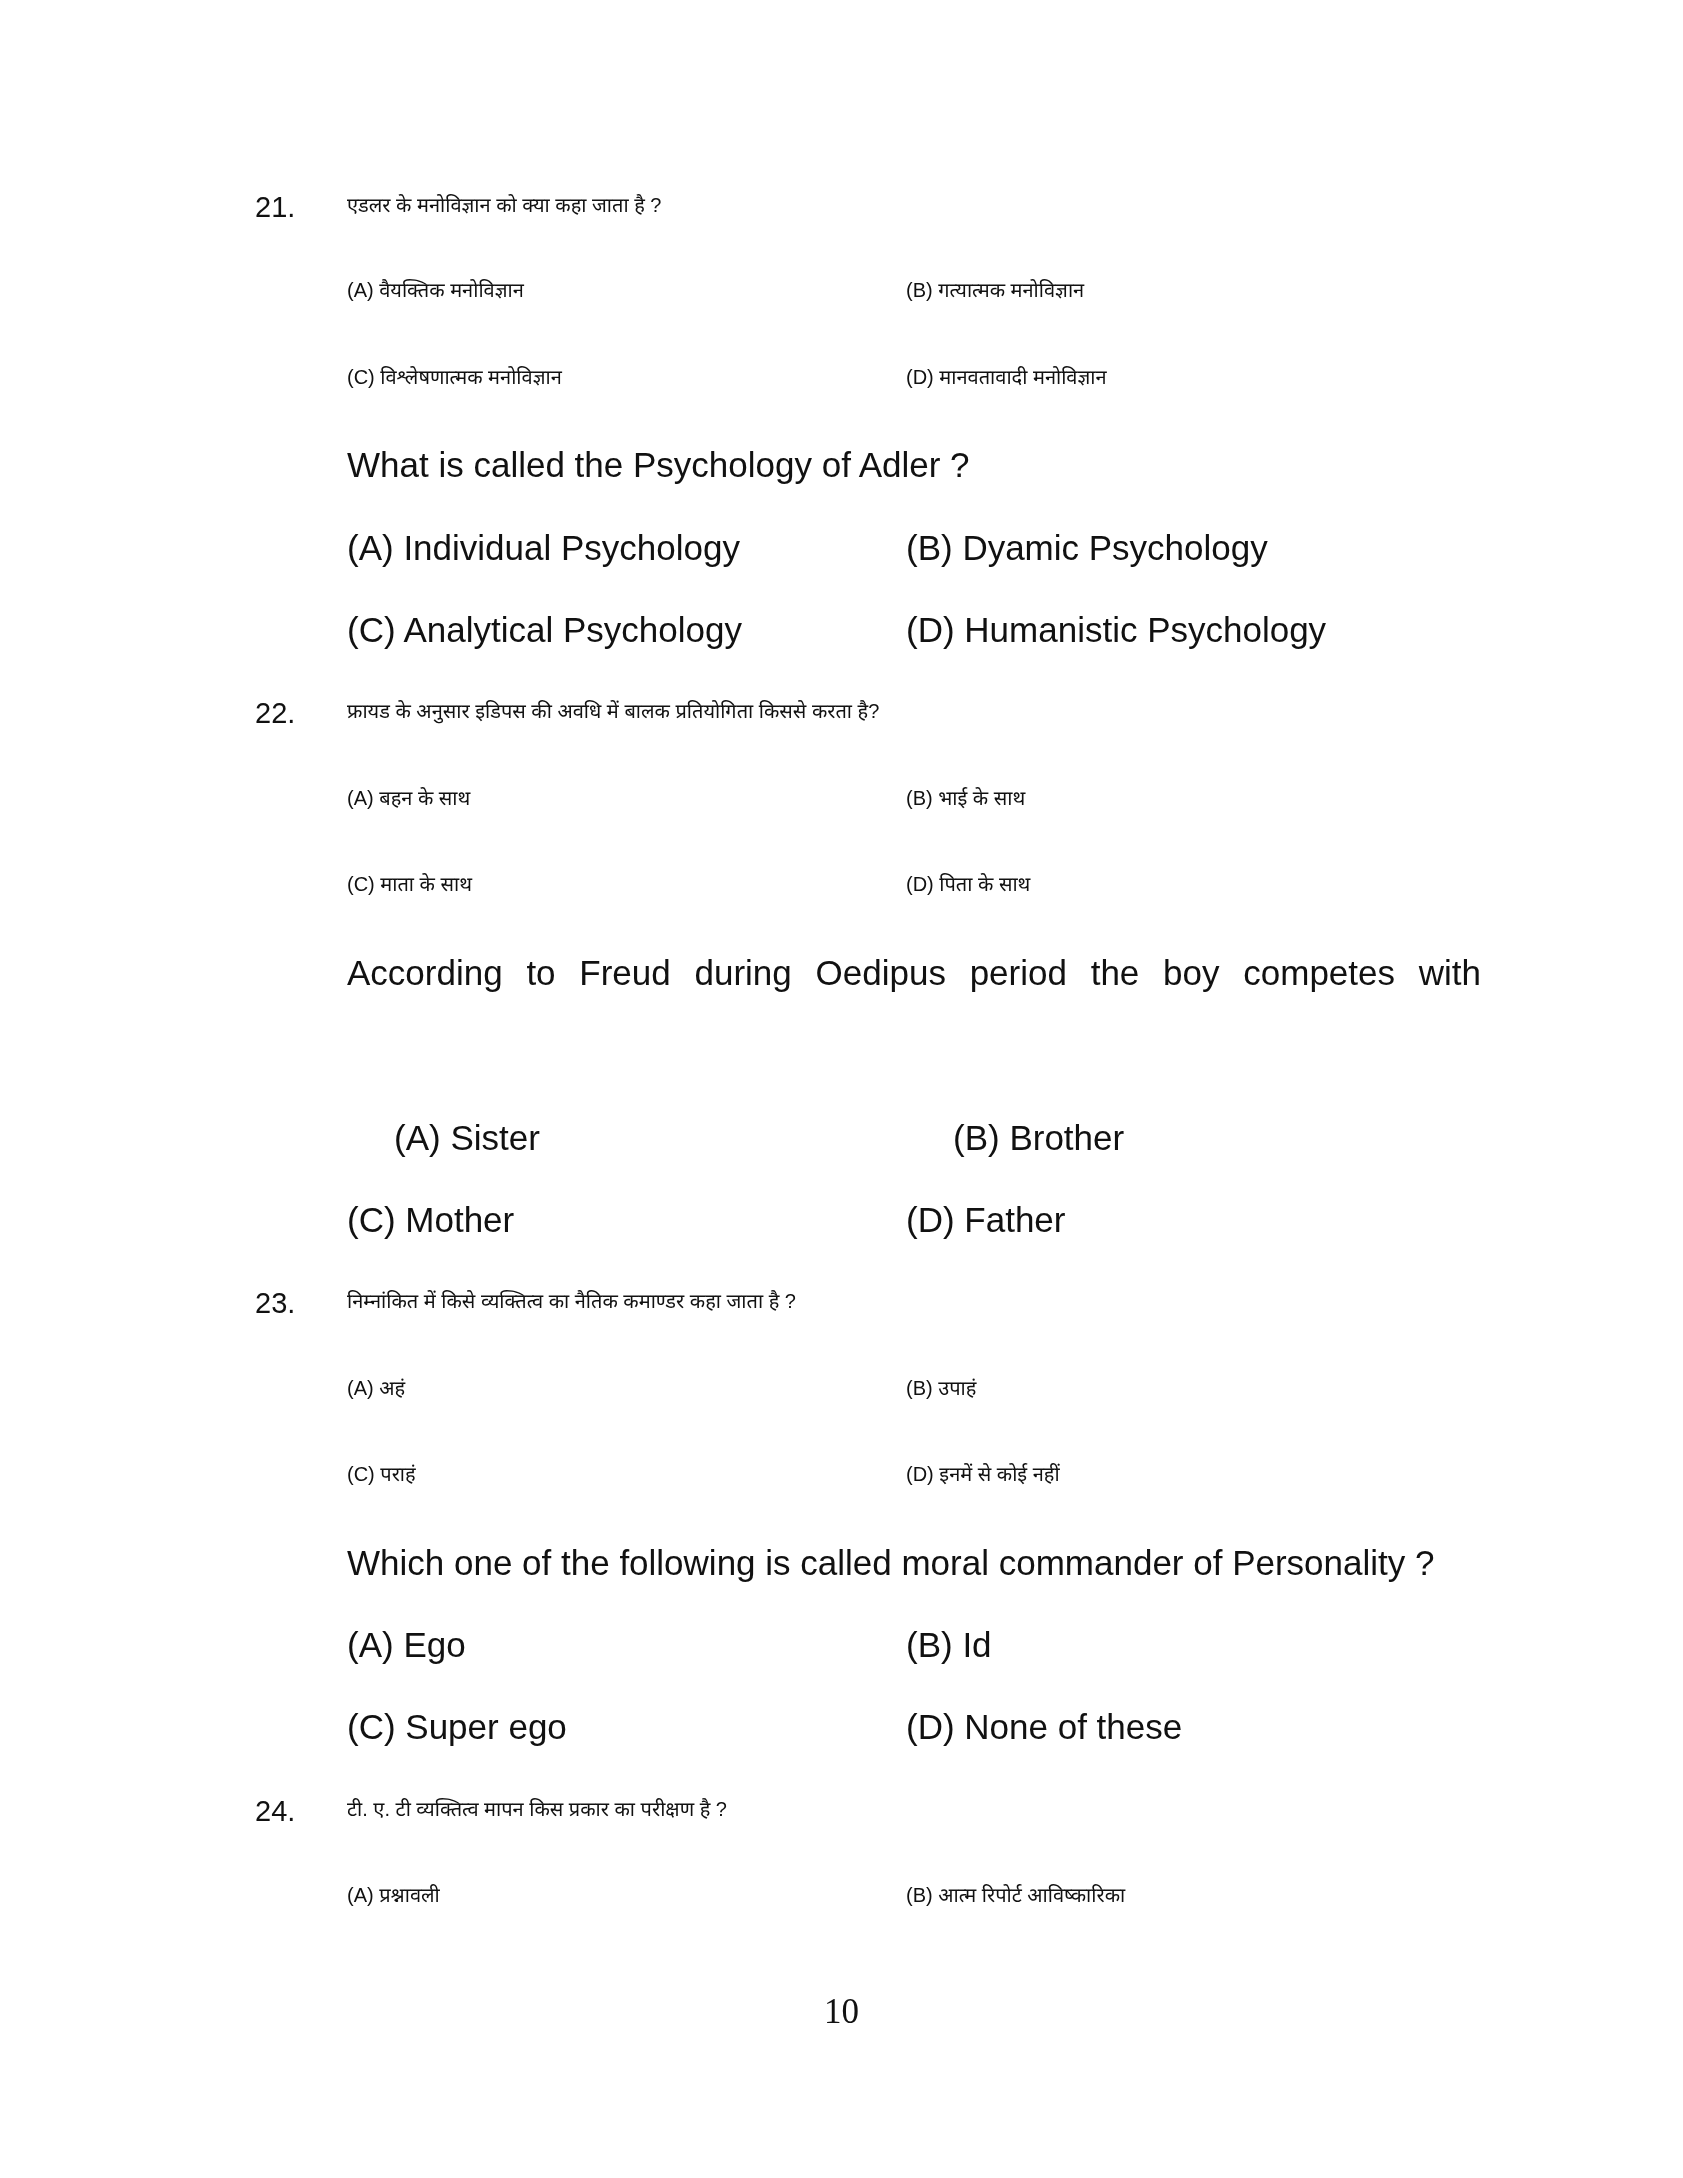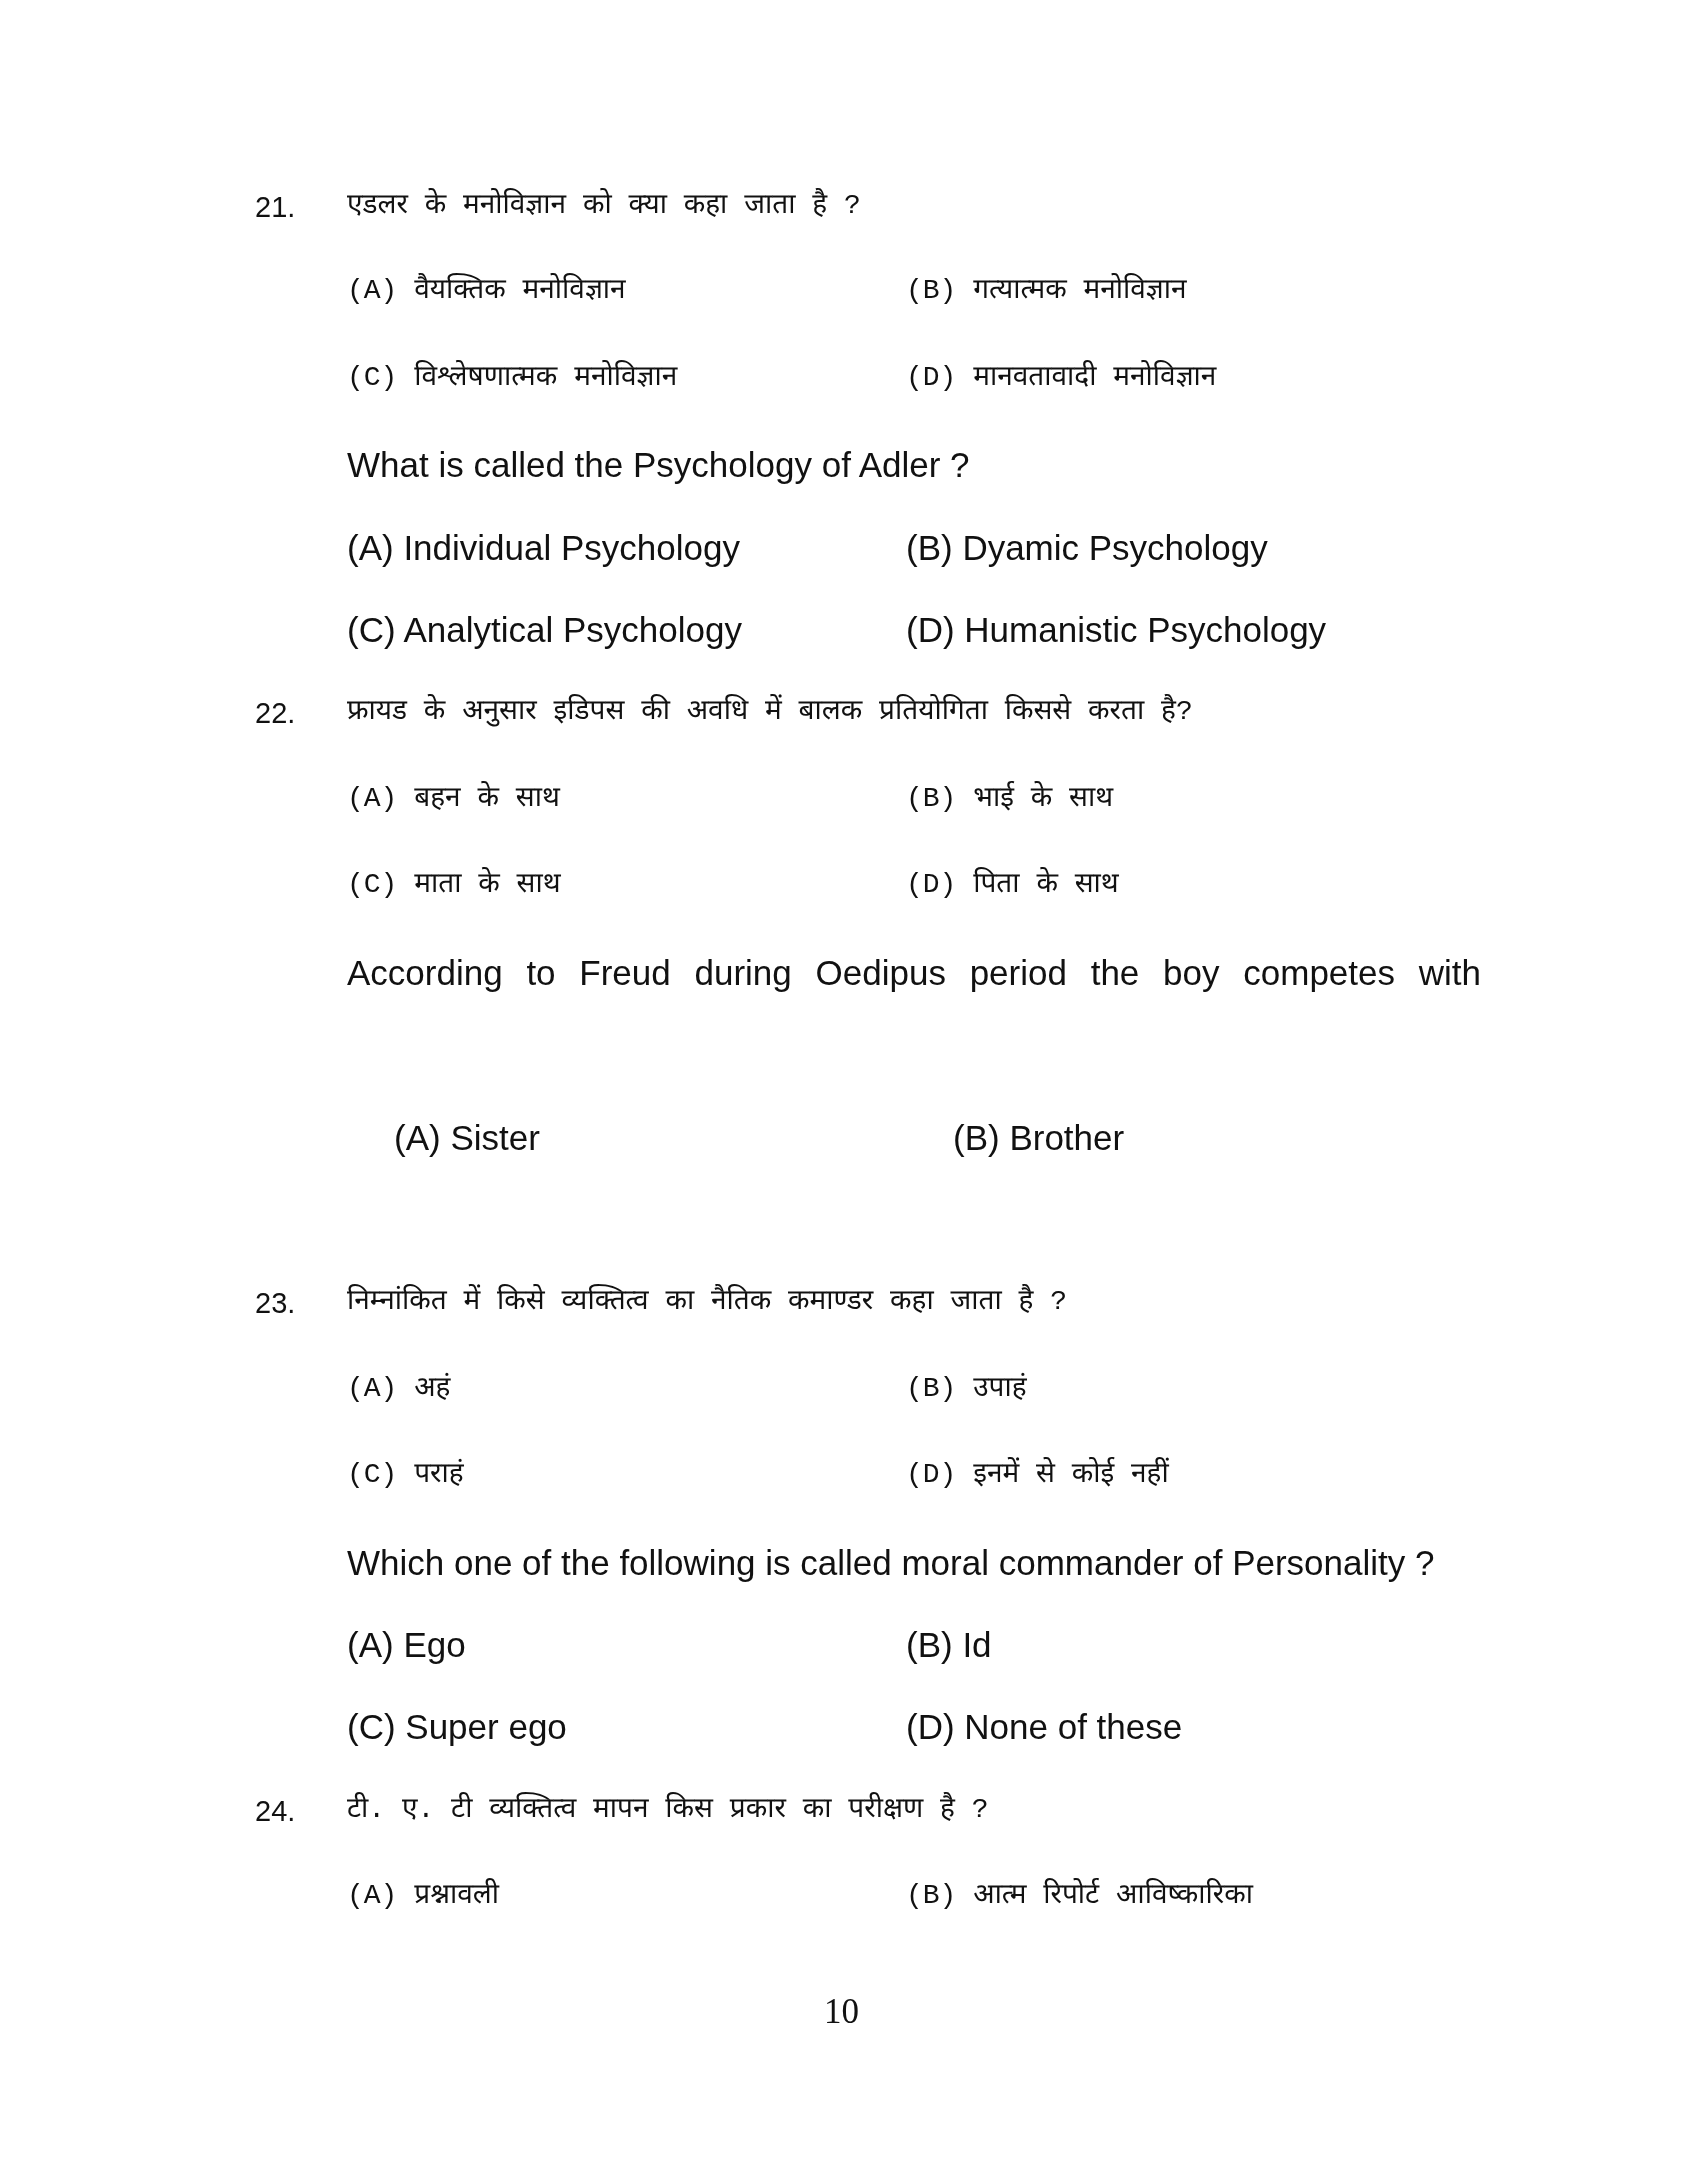--- a/index.html
+++ b/index.html
@@ -49,22 +49,22 @@
     }
     .opt-left {
       position: absolute;
       left: 347px;
     }
     .opt-right {
       position: absolute;
       left: 906px;
     }
     .hi {
-      font-family: Liberation Mono, monospace;
-      font-size: 28px;
+      font-family: Liberation Sans, sans-serif;
+      font-size: 20px;
     }
     .page-number {
       position: absolute;
       top: 1992px;
       left: 0;
       width: 1683px;
       text-align: center;
       font-family: "Liberation Serif", "DejaVu Serif", serif;
       font-size: 35px;
       line-height: 40px;
@@ -111,20 +111,24 @@
     <span class="opt-left hi">(C) माता के साथ</span>
     <span class="opt-right hi">(D) पिता के साथ</span>
   </div>
   <div class="row" style="top:943px;">
     <span class="qtext justify">According to Freud during Oedipus period the boy competes with</span>
   </div>
   <div class="row" style="top:1108px;margin-left:47px;">
     <span class="opt-left">(A) Sister</span>
     <span class="opt-right">(B) Brother</span>
   </div>
+  <div class="row" style="top:1190px;">
+    <span class="opt-left">(C) Mother</span>
+    <span class="opt-right">(D) Father</span>
+  </div>
 
   <div class="row" style="top:1272px;">
     <span class="qnum">23.</span>
     <span class="qtext hi">निम्नांकित में किसे व्यक्तित्व का नैतिक कमाण्डर कहा जाता है ?</span>
   </div>
   <div class="row" style="top:1359px;">
     <span class="opt-left hi">(A) अहं</span>
     <span class="opt-right hi">(B) उपाहं</span>
   </div>
   <div class="row" style="top:1445px;">

